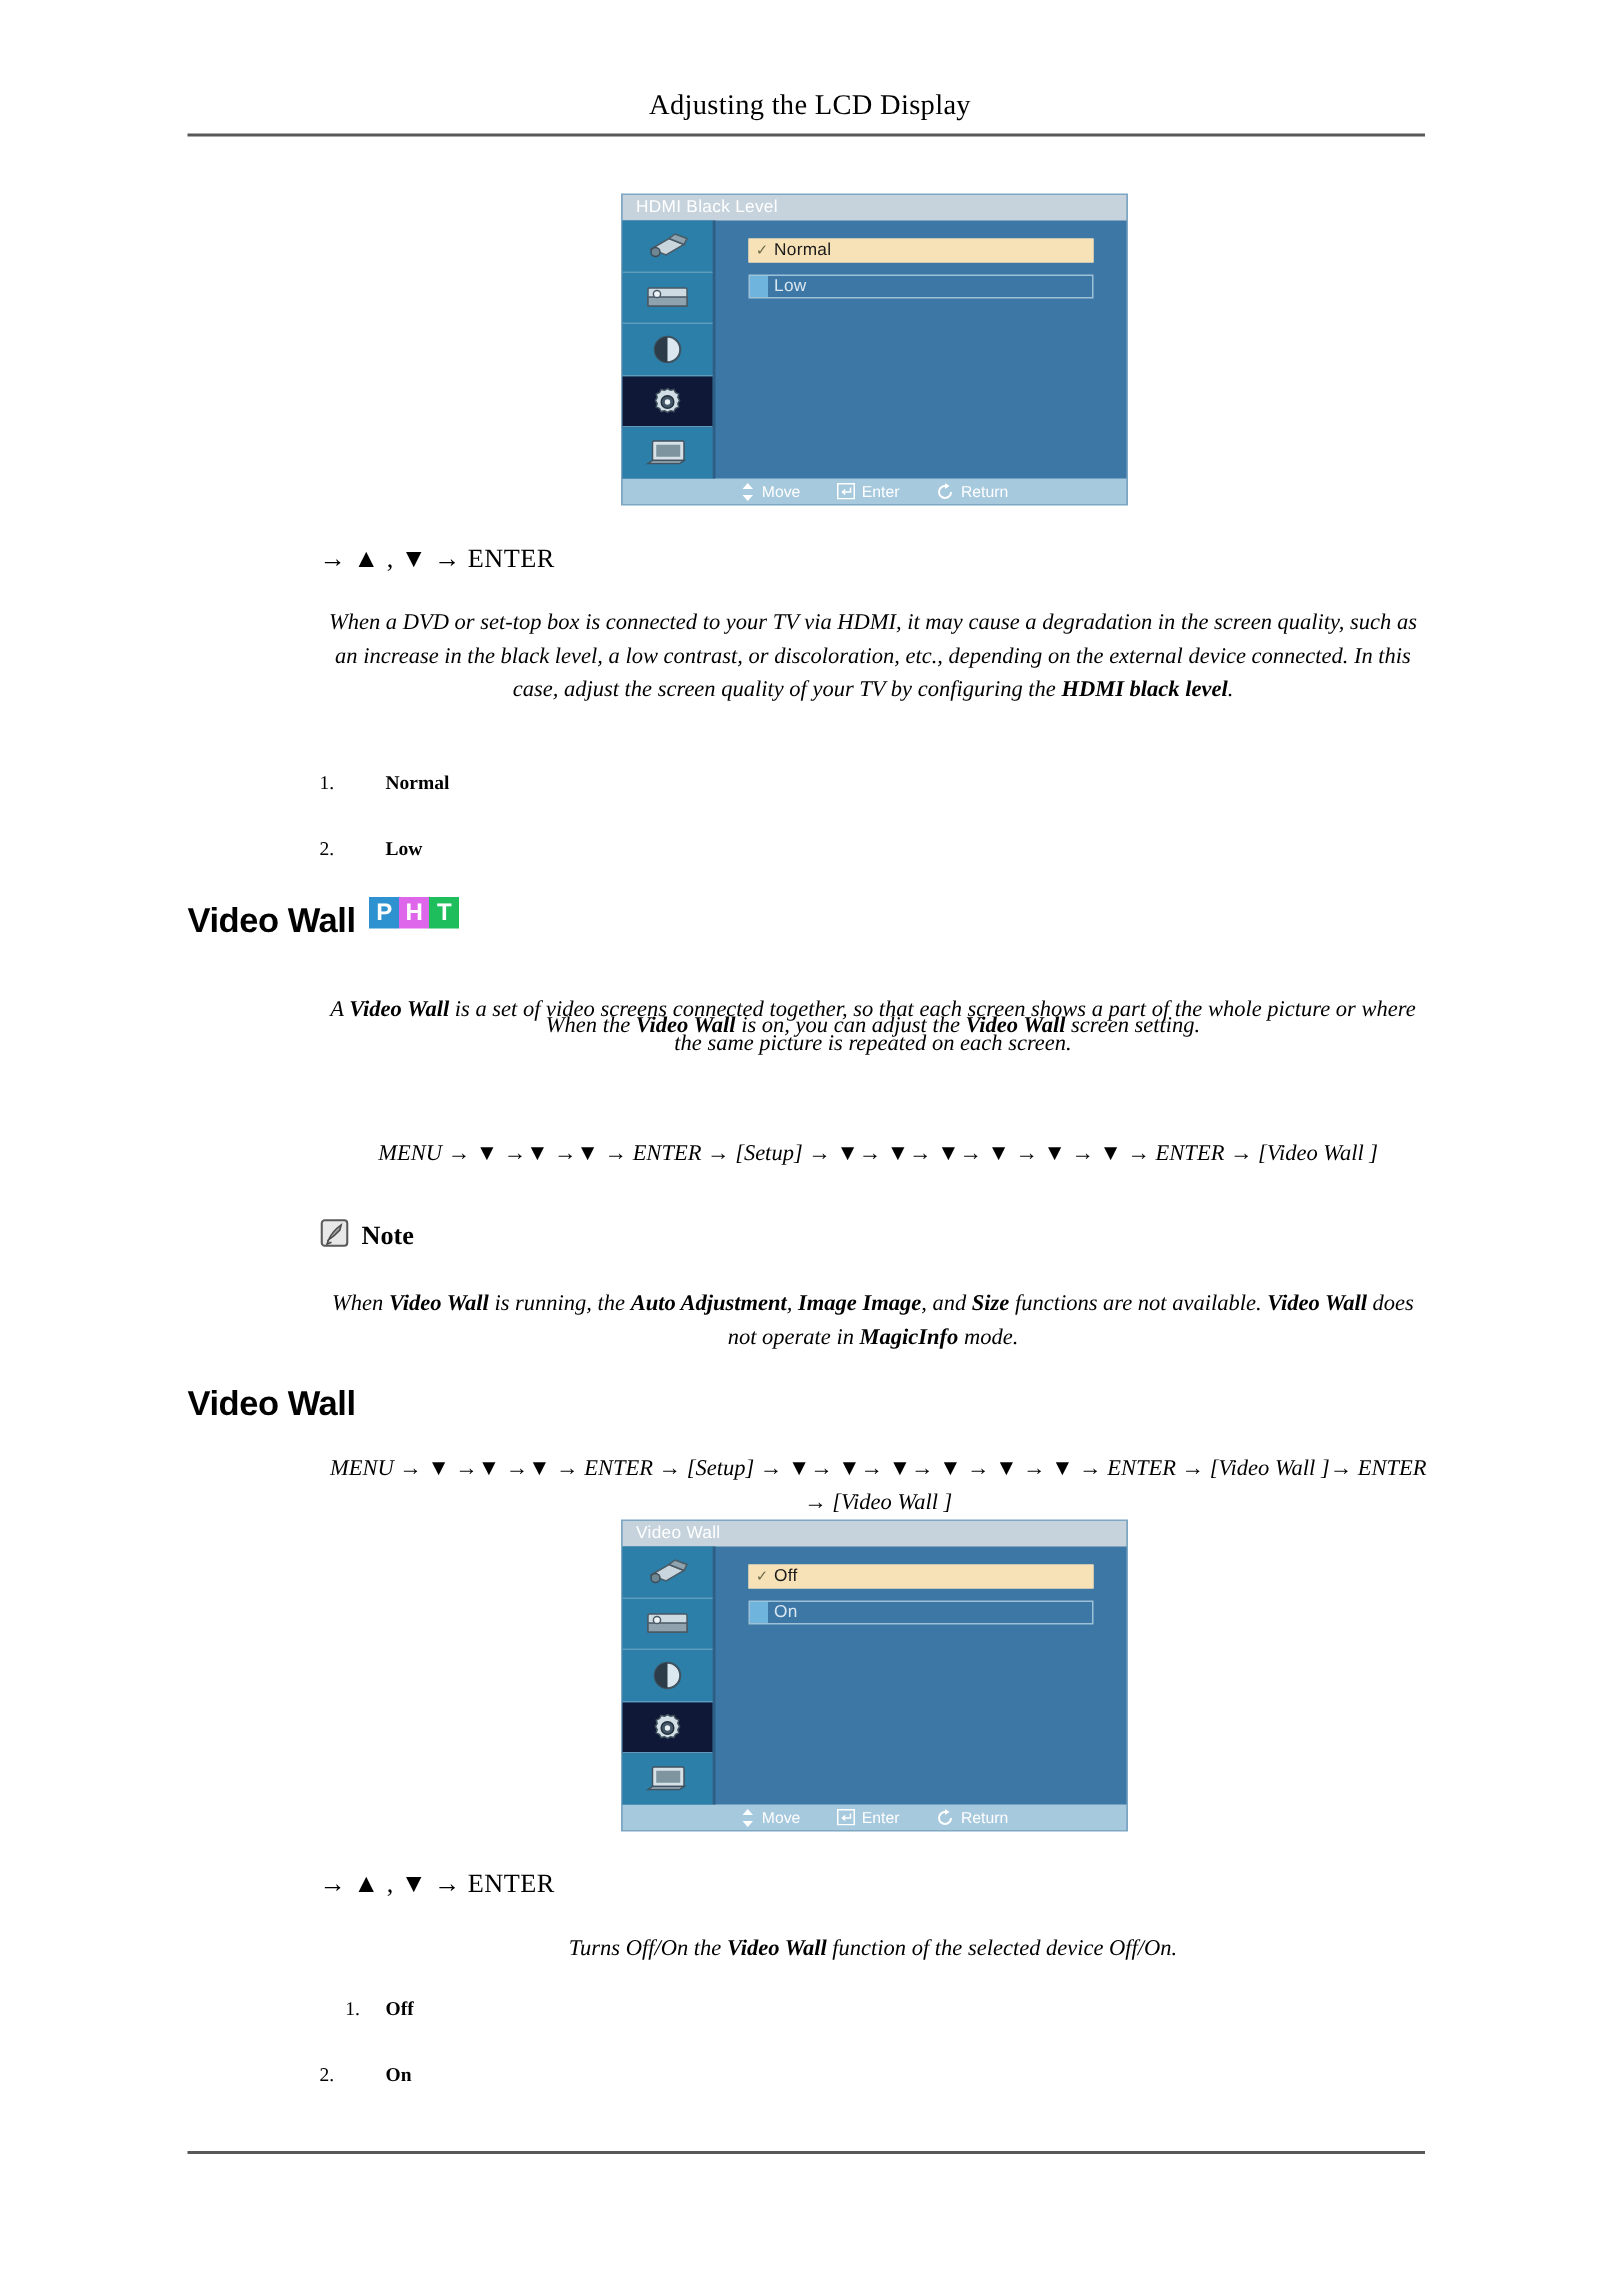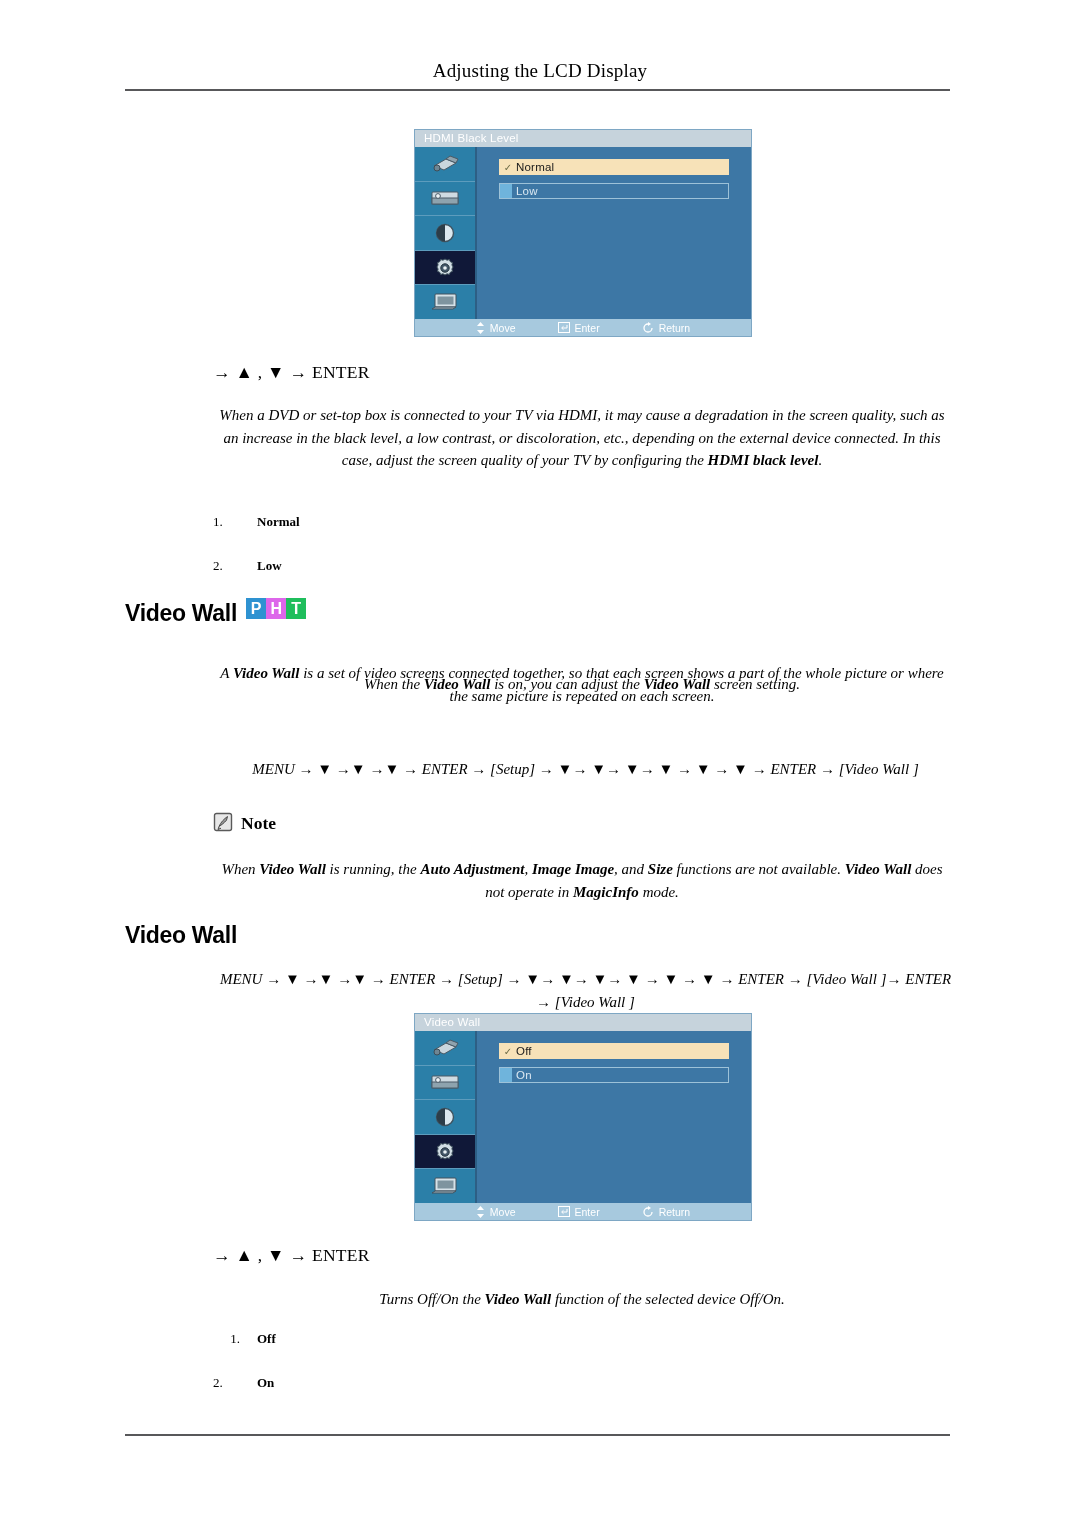--- a/index.html
+++ b/index.html
@@ -193,21 +193,21 @@
     margin-right: 4px;
   }
   .opt-label { letter-spacing: .2px; }
 
   .osd-foot {
     height: 17px;
     background: #a7c9de;
     display: flex;
     align-items: center;
     justify-content: center;
-    gap: 42px;
+    gap: 24px;
     color: #ffffff;
     font-size: 10.5px;
   }
   .foot-item { display: flex; align-items: center; gap: 5px; }
 
   svg { display: block; }
 </style>
 </head>
 <body>
 

